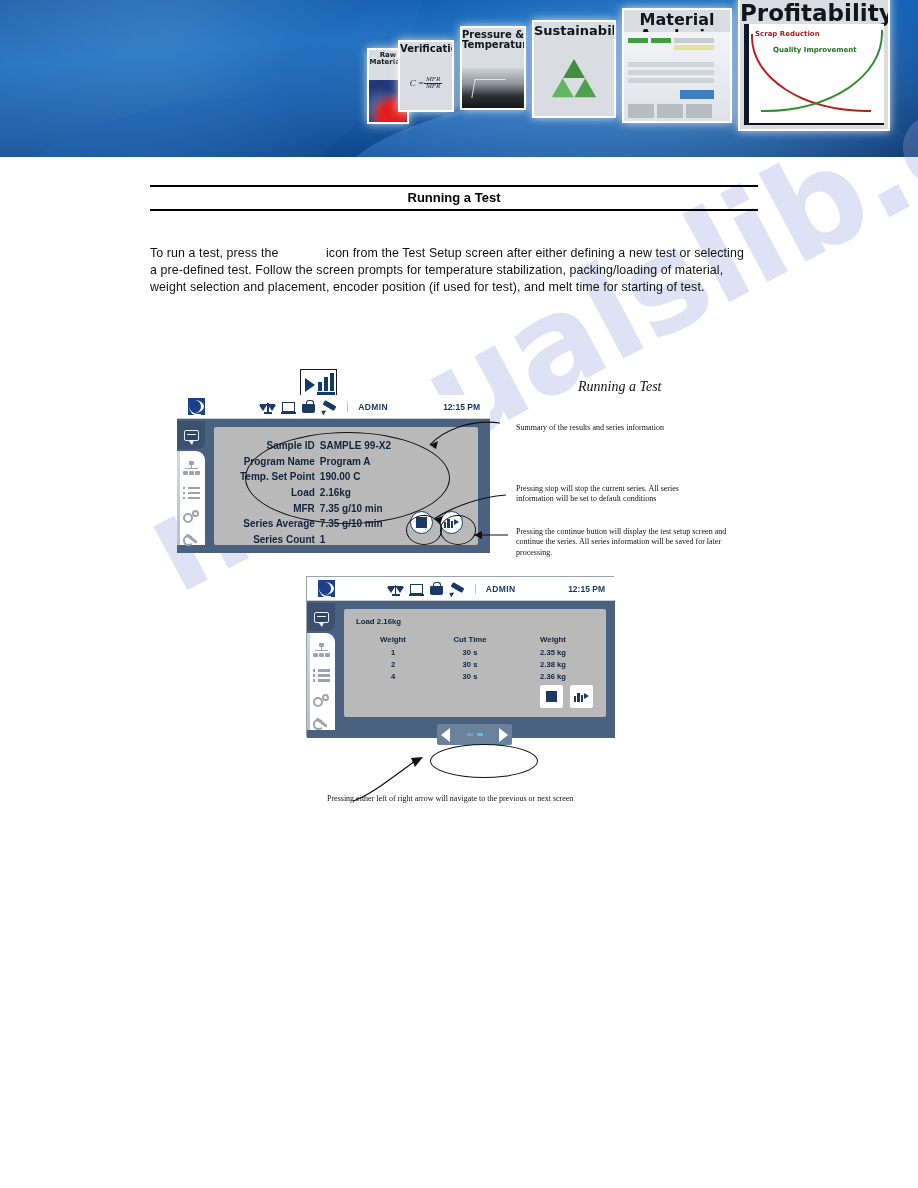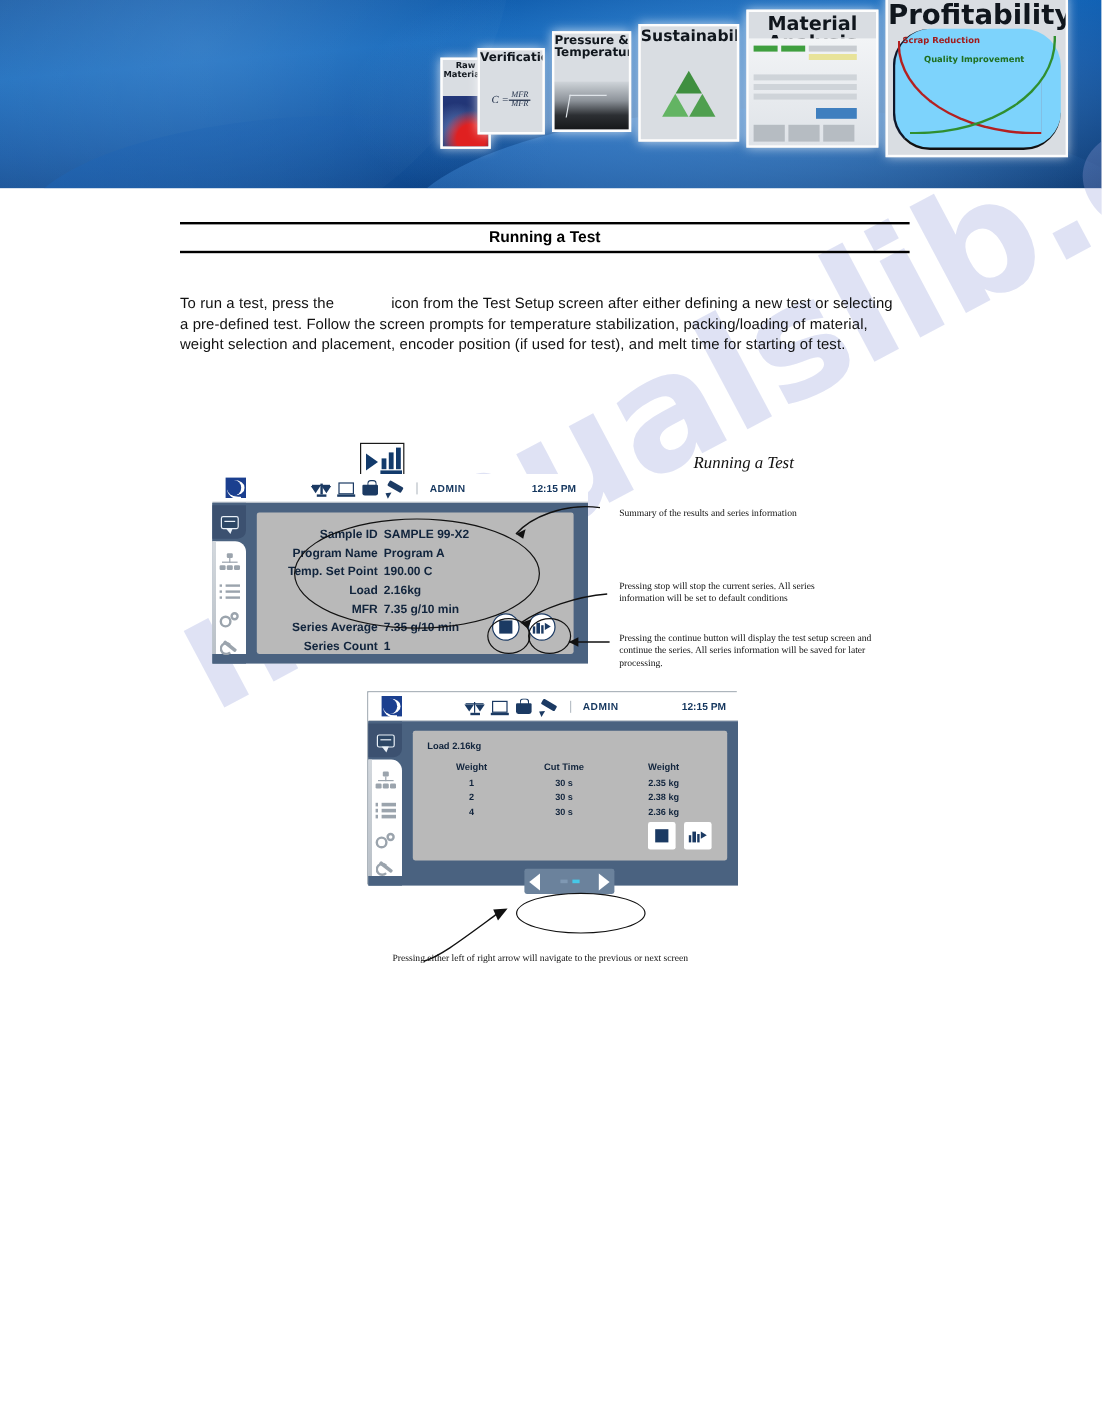--- a/index.html
+++ b/index.html
@@ -125,21 +125,21 @@
     border-left:11px solid transparent; border-right:11px solid transparent;
     border-bottom:19px solid #3f8f3f;
   }
   .recycle i:nth-child(1){ left:14px; top:0px; }
   .recycle i:nth-child(2){ left:0px;  top:24px; border-bottom-color:#63b463; transform:rotate(-120deg); }
   .recycle i:nth-child(3){ left:28px; top:24px; border-bottom-color:#4f9f4f; transform:rotate(120deg); }
   .mat-art{ position:absolute; left:0; top:22px; width:100%; bottom:0;
     background:linear-gradient(180deg,#f2f4f6,#dfe3e8); }
   .mat-art .bar{ position:absolute; height:5px; }
   .prof-art{ position:absolute; left:4px; top:26px; right:4px; bottom:4px;
-    background:#7dd3fc; border-left:2px solid #0f172a; border-bottom:2px solid #111;border-radius:31px; }
+    background:#ffffff; border-left:5px solid #0f172a; border-bottom:2px solid #111; }
   .prof-art .lbl1{ position:absolute; left:6px; top:6px; font-size:7px; font-weight:bold;
     color:#a11b1b; font-family:"DejaVu Sans",sans-serif; }
   .prof-art .lbl2{ position:absolute; left:24px; top:22px; font-size:7px; font-weight:bold;
     color:#1f6f1f; font-family:"DejaVu Sans",sans-serif; }
   .prof-art .curve-red{
     position:absolute; left:2px; top:10px; width:120px; height:78px;
     border-left:2px solid #b42020; border-bottom:2px solid #b42020;
     border-radius:0 0 0 96%;
   }
   .prof-art .curve-grn{

